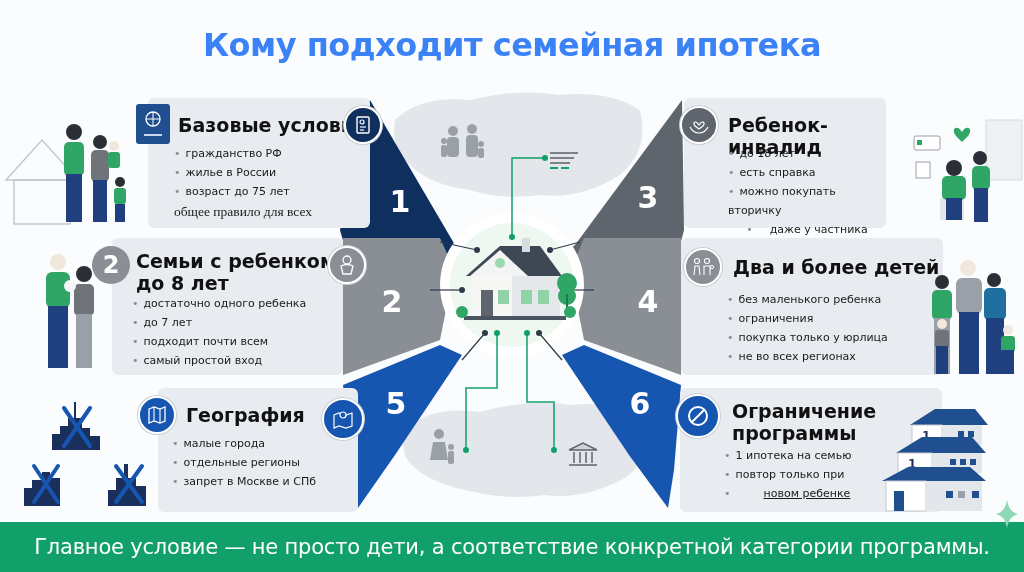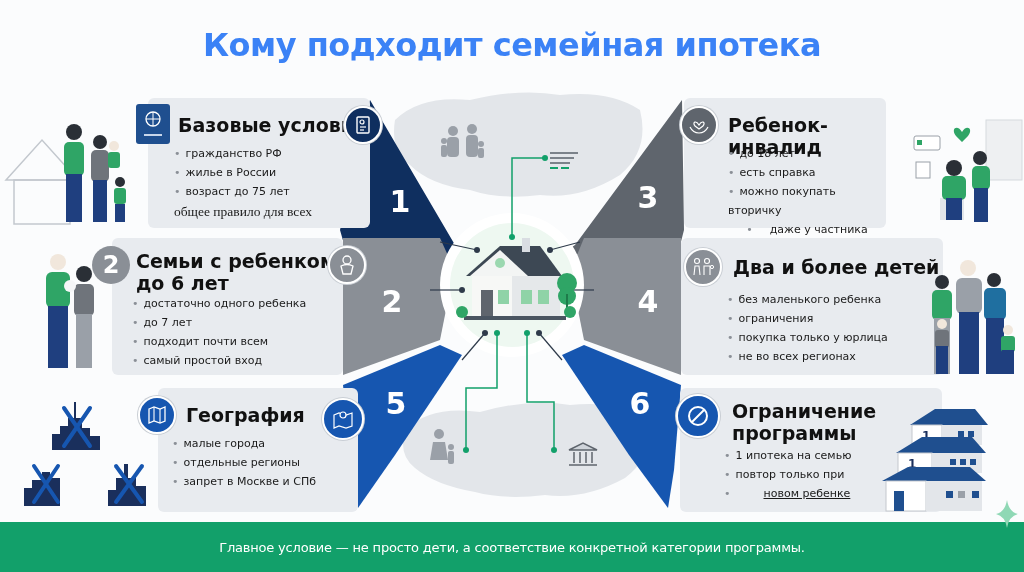--- a/index.html
+++ b/index.html
@@ -20,21 +20,21 @@
   .badge {
     position: absolute; width: 38px; height: 38px; border-radius: 50%;
     display: flex; align-items: center; justify-content: center;
     border: 2px solid #fff; box-shadow: 0 0 0 1px #c9ced4;
   }
   .seg-num {
     position: absolute; font-weight: 700; font-size: 30px; color: #fff; width: 40px; text-align: center;
   }
   .footer {
     position: absolute; left: 0; top: 522px; width: 1024px; height: 50px; background: #12a06a;
-    color: #fff; font-size: 13px; display: flex; align-items: center; justify-content: center;
+    color: #fff; font-size: 21px; display: flex; align-items: center; justify-content: center;
     letter-spacing: -0.2px;
   }
   .sparkle { position: absolute; right: 6px; top: 500px; }
   .illus { position: absolute; }
 </style>
 </head>
 <body>
 
 <svg class="bg-map" viewBox="0 0 1024 572">
   <path d="M395 120 Q420 95 470 100 Q520 88 560 95 Q610 90 640 110 Q650 150 620 175 Q580 200 540 195 Q500 200 470 190 Q430 185 410 165 Q390 150 395 120Z" fill="#e3e6ea"></path>
@@ -192,21 +192,21 @@
   <circle cx="112" cy="36" r="5" fill="#f1e7dc"></circle>
     <rect x="106" y="42" width="12" height="16" rx="3" fill="#2fa566"></rect>
   <circle cx="118" cy="72" r="5" fill="#2a2f36"></circle>
     <rect x="112" y="78" width="12" height="16" rx="3" fill="#2fa566"></rect>
     <rect x="113" y="94" width="10" height="18" fill="#1f3f7f"></rect>
 </svg>
 
 <div class="card" style="left:112px;top:238px;width:231px;height:137px;">
   <div class="card-title" style="left:24px;top:12px;">
     <span>Семьи с ребенком</span><br>
-    <span>до 6 лет</span>
+    <span>до 8 лет</span>
   </div>
   <ul style="left:20px;top:56px;">
     <li>достаточно одного ребенка</li>
     <li>до 7 лет</li>
     <li>подходит почти всем</li>
     <li>самый простой вход</li>
   </ul>
 </div>
 <div class="badge" style="left:92px;top:246px;background:#8a8f96;box-shadow:none;border:none;">
   <span style="color:#fff;font-weight:700;font-size:24px;">2</span>

